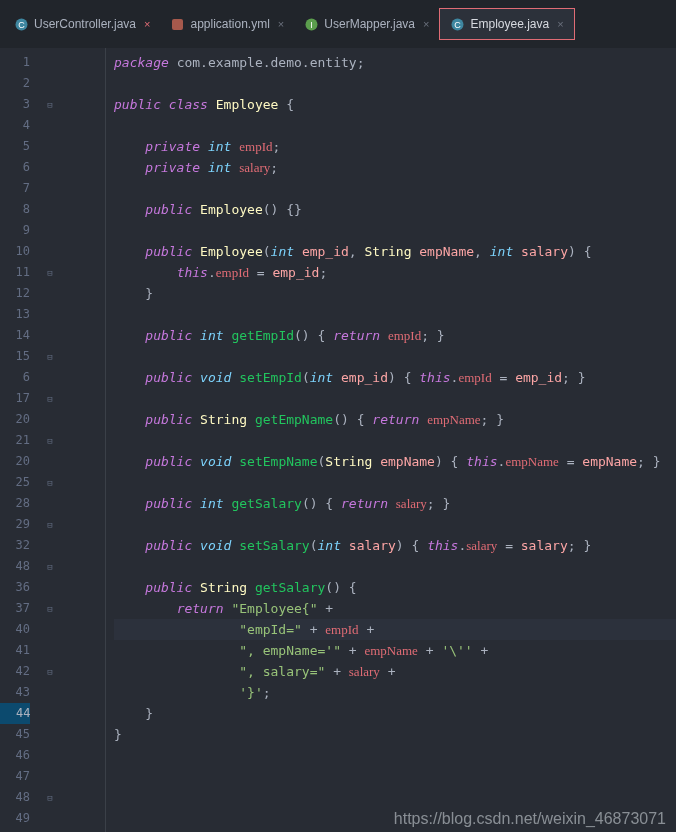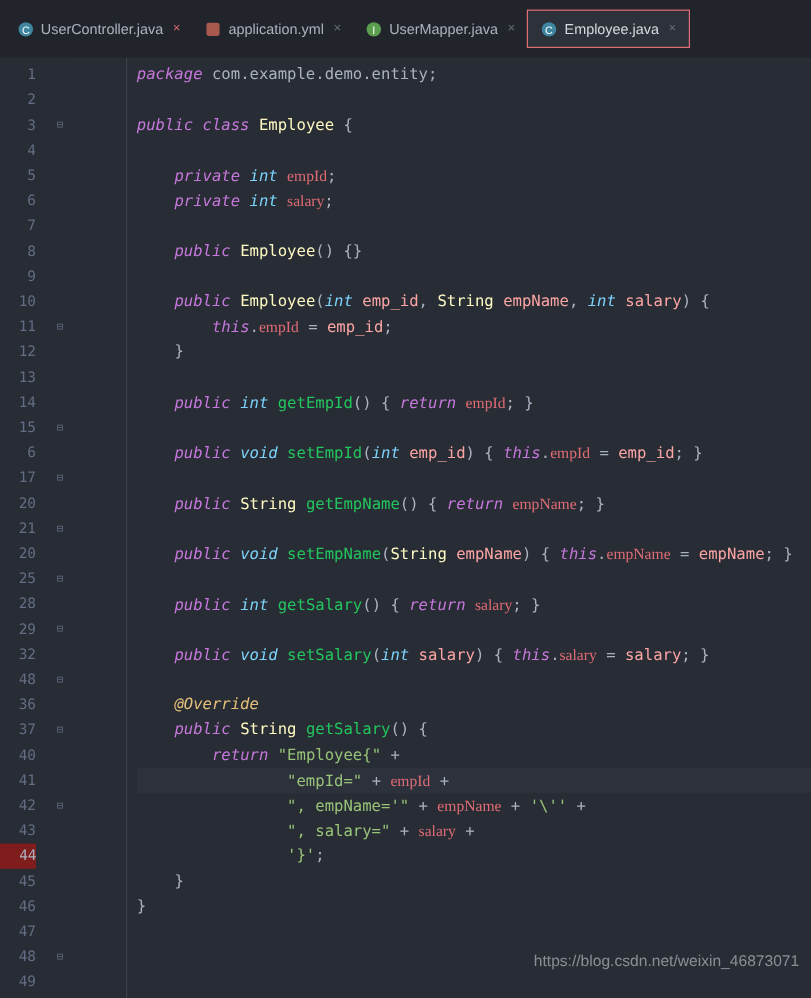--- a/index.html
+++ b/index.html
@@ -51,21 +51,21 @@
   .gutter {
     width: 40px;
     background: #282c34;
     color: #636d83;
     text-align: right;
     padding-right: 10px;
     padding-top: 4px;
     font-size: 12px;
   }
   .gutter .ln { height: 21px; line-height: 21px; }
-  .gutter .ln.active { color: #abb2bf; background:#7f1d1d;padding-left:16px;}
+  .gutter .ln.active { color: #abb2bf; background:#0c4a6e;padding-left:16px;}
   .fold-col {
     width: 20px;
     background: #282c34;
     padding-top: 4px;
     position:relative;
   }
   .fold-col .fm { height: 21px; line-height: 21px; text-align: center; color: #636d83; font-size: 10px; position:relative;}
   .fold-col .fm.has::before { content:"⊟"; font-size:9px; color:#636d83;}
   .code {
     flex: 1;
@@ -86,25 +86,25 @@
   .str { color: #98c379; }
   .char { color: #98c379; }
   .op { color: #abb2bf; }
   .punc { color: #abb2bf; }
   .anno { color: #e5c07b; font-style:italic;}
   .ns  { color: #abb2bf; }
   .ret { color: #c678dd; font-style: italic; }
   .brace { color: #abb2bf; }
   .watermark {
     position: absolute;
-    bottom: 24px;
+    bottom: 4px;
     right: 10px;
     color: #9aa0a6;
     font-family: sans-serif;
-    font-size: 13px;
+    font-size: 16px;
     opacity: 0.85;
   }
 </style>
 </head>
 <body>
 
 <div class="tabs">
   <div class="tab">
     <span class="file-icon">
         <svg width="13" height="13">
@@ -244,21 +244,20 @@
     <div class="line">    <span class="kw-mod">public</span> <span class="kw-type">void</span> <span class="method">setEmpId</span><span class="punc">(</span><span class="kw-type">int</span> <span class="param">emp_id</span><span class="punc">)</span> <span class="brace">{</span> <span class="this">this</span><span class="punc">.</span><span class="field">empId</span> <span class="op">=</span> <span class="param">emp_id</span><span class="punc">;</span> <span class="brace">}</span></div>
     <div class="line"></div>
     <div class="line">    <span class="kw-mod">public</span> <span class="cls">String</span> <span class="method">getEmpName</span><span class="punc">()</span> <span class="brace">{</span> <span class="ret">return</span> <span class="field">empName</span><span class="punc">;</span> <span class="brace">}</span></div>
     <div class="line"></div>
     <div class="line">    <span class="kw-mod">public</span> <span class="kw-type">void</span> <span class="method">setEmpName</span><span class="punc">(</span><span class="cls">String</span> <span class="param">empName</span><span class="punc">)</span> <span class="brace">{</span> <span class="this">this</span><span class="punc">.</span><span class="field">empName</span> <span class="op">=</span> <span class="param">empName</span><span class="punc">;</span> <span class="brace">}</span></div>
     <div class="line"></div>
     <div class="line">    <span class="kw-mod">public</span> <span class="kw-type">int</span> <span class="method">getSalary</span><span class="punc">()</span> <span class="brace">{</span> <span class="ret">return</span> <span class="field">salary</span><span class="punc">;</span> <span class="brace">}</span></div>
     <div class="line"></div>
     <div class="line">    <span class="kw-mod">public</span> <span class="kw-type">void</span> <span class="method">setSalary</span><span class="punc">(</span><span class="kw-type">int</span> <span class="param">salary</span><span class="punc">)</span> <span class="brace">{</span> <span class="this">this</span><span class="punc">.</span><span class="field">salary</span> <span class="op">=</span> <span class="param">salary</span><span class="punc">;</span> <span class="brace">}</span></div>
     <div class="line"></div>
-    <div class="line">    <span class="anno">@Override</span></div>
     <div class="line">    <span class="kw-mod">public</span> <span class="cls">String</span> <span class="method">getSalary</span><span class="punc">()</span> <span class="brace">{</span></div>
     <div class="line">        <span class="ret">return</span> <span class="str">"Employee{"</span> <span class="op">+</span></div>
     <div class="line active">                <span class="str">"empId="</span> <span class="op">+</span> <span class="field">empId</span> <span class="op">+</span></div>
     <div class="line">                <span class="str">", empName='"</span> <span class="op">+</span> <span class="field">empName</span> <span class="op">+</span> <span class="char">'\''</span> <span class="op">+</span></div>
     <div class="line">                <span class="str">", salary="</span> <span class="op">+</span> <span class="field">salary</span> <span class="op">+</span></div>
     <div class="line">                <span class="char">'}'</span><span class="punc">;</span></div>
     <div class="line">    <span class="brace">}</span></div>
     <div class="line"><span class="brace">}</span></div>
   </div>
 </div>

